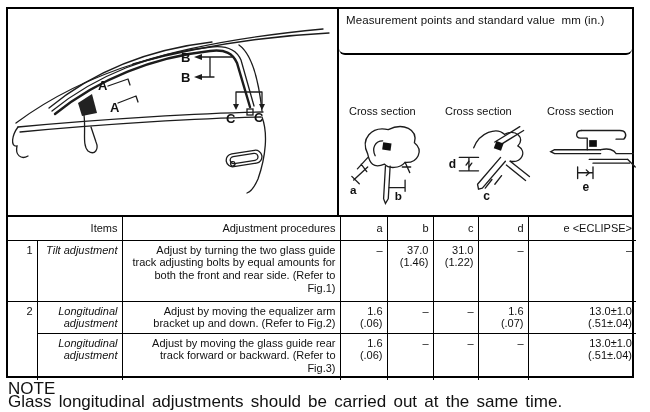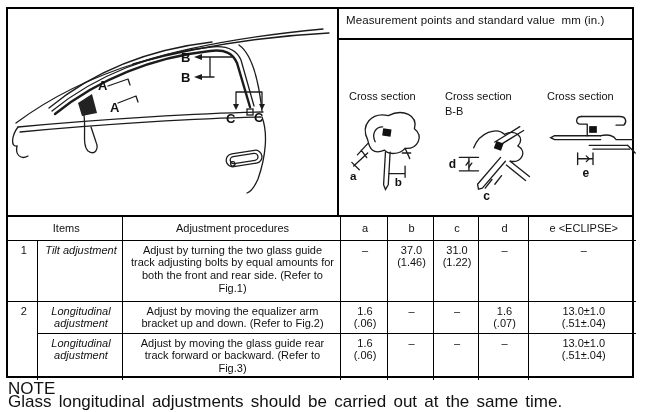--- a/index.html
+++ b/index.html
@@ -14,36 +14,36 @@
   }
   .top-row{
     display:flex;height:206px;border-bottom:2px solid #000;
   }
   .car-panel{
     width:329px;border-right:2px solid #000;position:relative;flex:none;
   }
   .right-panel{flex:1;display:flex;flex-direction:column;min-width:0;}
   .mp-header{
     height:76px;border-bottom:2px solid #000;box-sizing:border-box;
-    padding:5px 7px;font-size:11.5px;letter-spacing:.1px;white-space:pre;
+    padding:5px 7px;font-size:11.5px;letter-spacing:.1px;white-space:pre;border-radius:6px;
   }
   .sections-row{flex:1;display:flex;padding-top:7px;margin-top:42px;}
   .xsec{box-sizing:border-box;padding-left:10px;}
   .xsec-1{width:96px;}
   .xsec-2{width:106px;}
   .xsec-3{flex:1;}
   .xsec-label{font-size:11px;line-height:1.3;}
   .xsec svg{display:block;margin-top:1px;}
 
   table.meas{
     width:100%;border-collapse:collapse;table-layout:fixed;border:hidden;
     font-size:11px;
   }
   table.meas td,table.meas th{
-    border:1.5px solid #000;vertical-align:top;text-align:center;
+    border:1.5px solid #000;vertical-align:top;text-align:right;
     padding:3px 4px 2px 7px;font-weight:normal;line-height:1.18;
     overflow:hidden;
     margin-left:17px;
   }
   table.meas th{vertical-align:middle;padding-top:2px;padding-bottom:2px;}
   th.hdr-ab{padding-left:10px;}
   tr.hrow{height:23px;}
   tr.r1{height:61px;}
   tr.r2{height:32px;}
   tr.r3{height:47px;}
@@ -133,21 +133,20 @@
             <g fill="#111" font-size="12.5" font-weight="bold">
               <text x="1" y="79">a</text>
               <text x="49" y="85">b</text>
             </g>
           </svg>
         </div>
 
         <div class="xsec xsec-2">
           <div class="xsec-label">
             <div>Cross section</div>
-            <div>B-B</div>
           </div>
           <svg width="92" height="96" viewBox="0 0 92 100">
             <g stroke="#1c1c1c" fill="none" stroke-width="1.4" stroke-linecap="round">
               <path d="M 50,24 L 76,8 M 54,28 L 80,12"></path>
               <path d="M 28,30 C 34,14 52,8 60,16 C 72,10 82,20 74,28 C 84,34 78,46 66,44"></path>
               <path d="M 66,44 L 86,60 M 62,48 L 82,64"></path>
               <path d="M 56,40 L 32,68 M 61,44 L 37,72 M 32,68 L 33,73 L 37,72"></path>
               <path d="M 13,40 L 33,40 M 13,54 L 33,54 M 23,40 L 23,54"></path>
               <path d="M 23,44 L 20,48 M 23,50 L 26,46"></path>
               <path d="M 40,72 L 47,63 M 50,68 L 57,59"></path>

